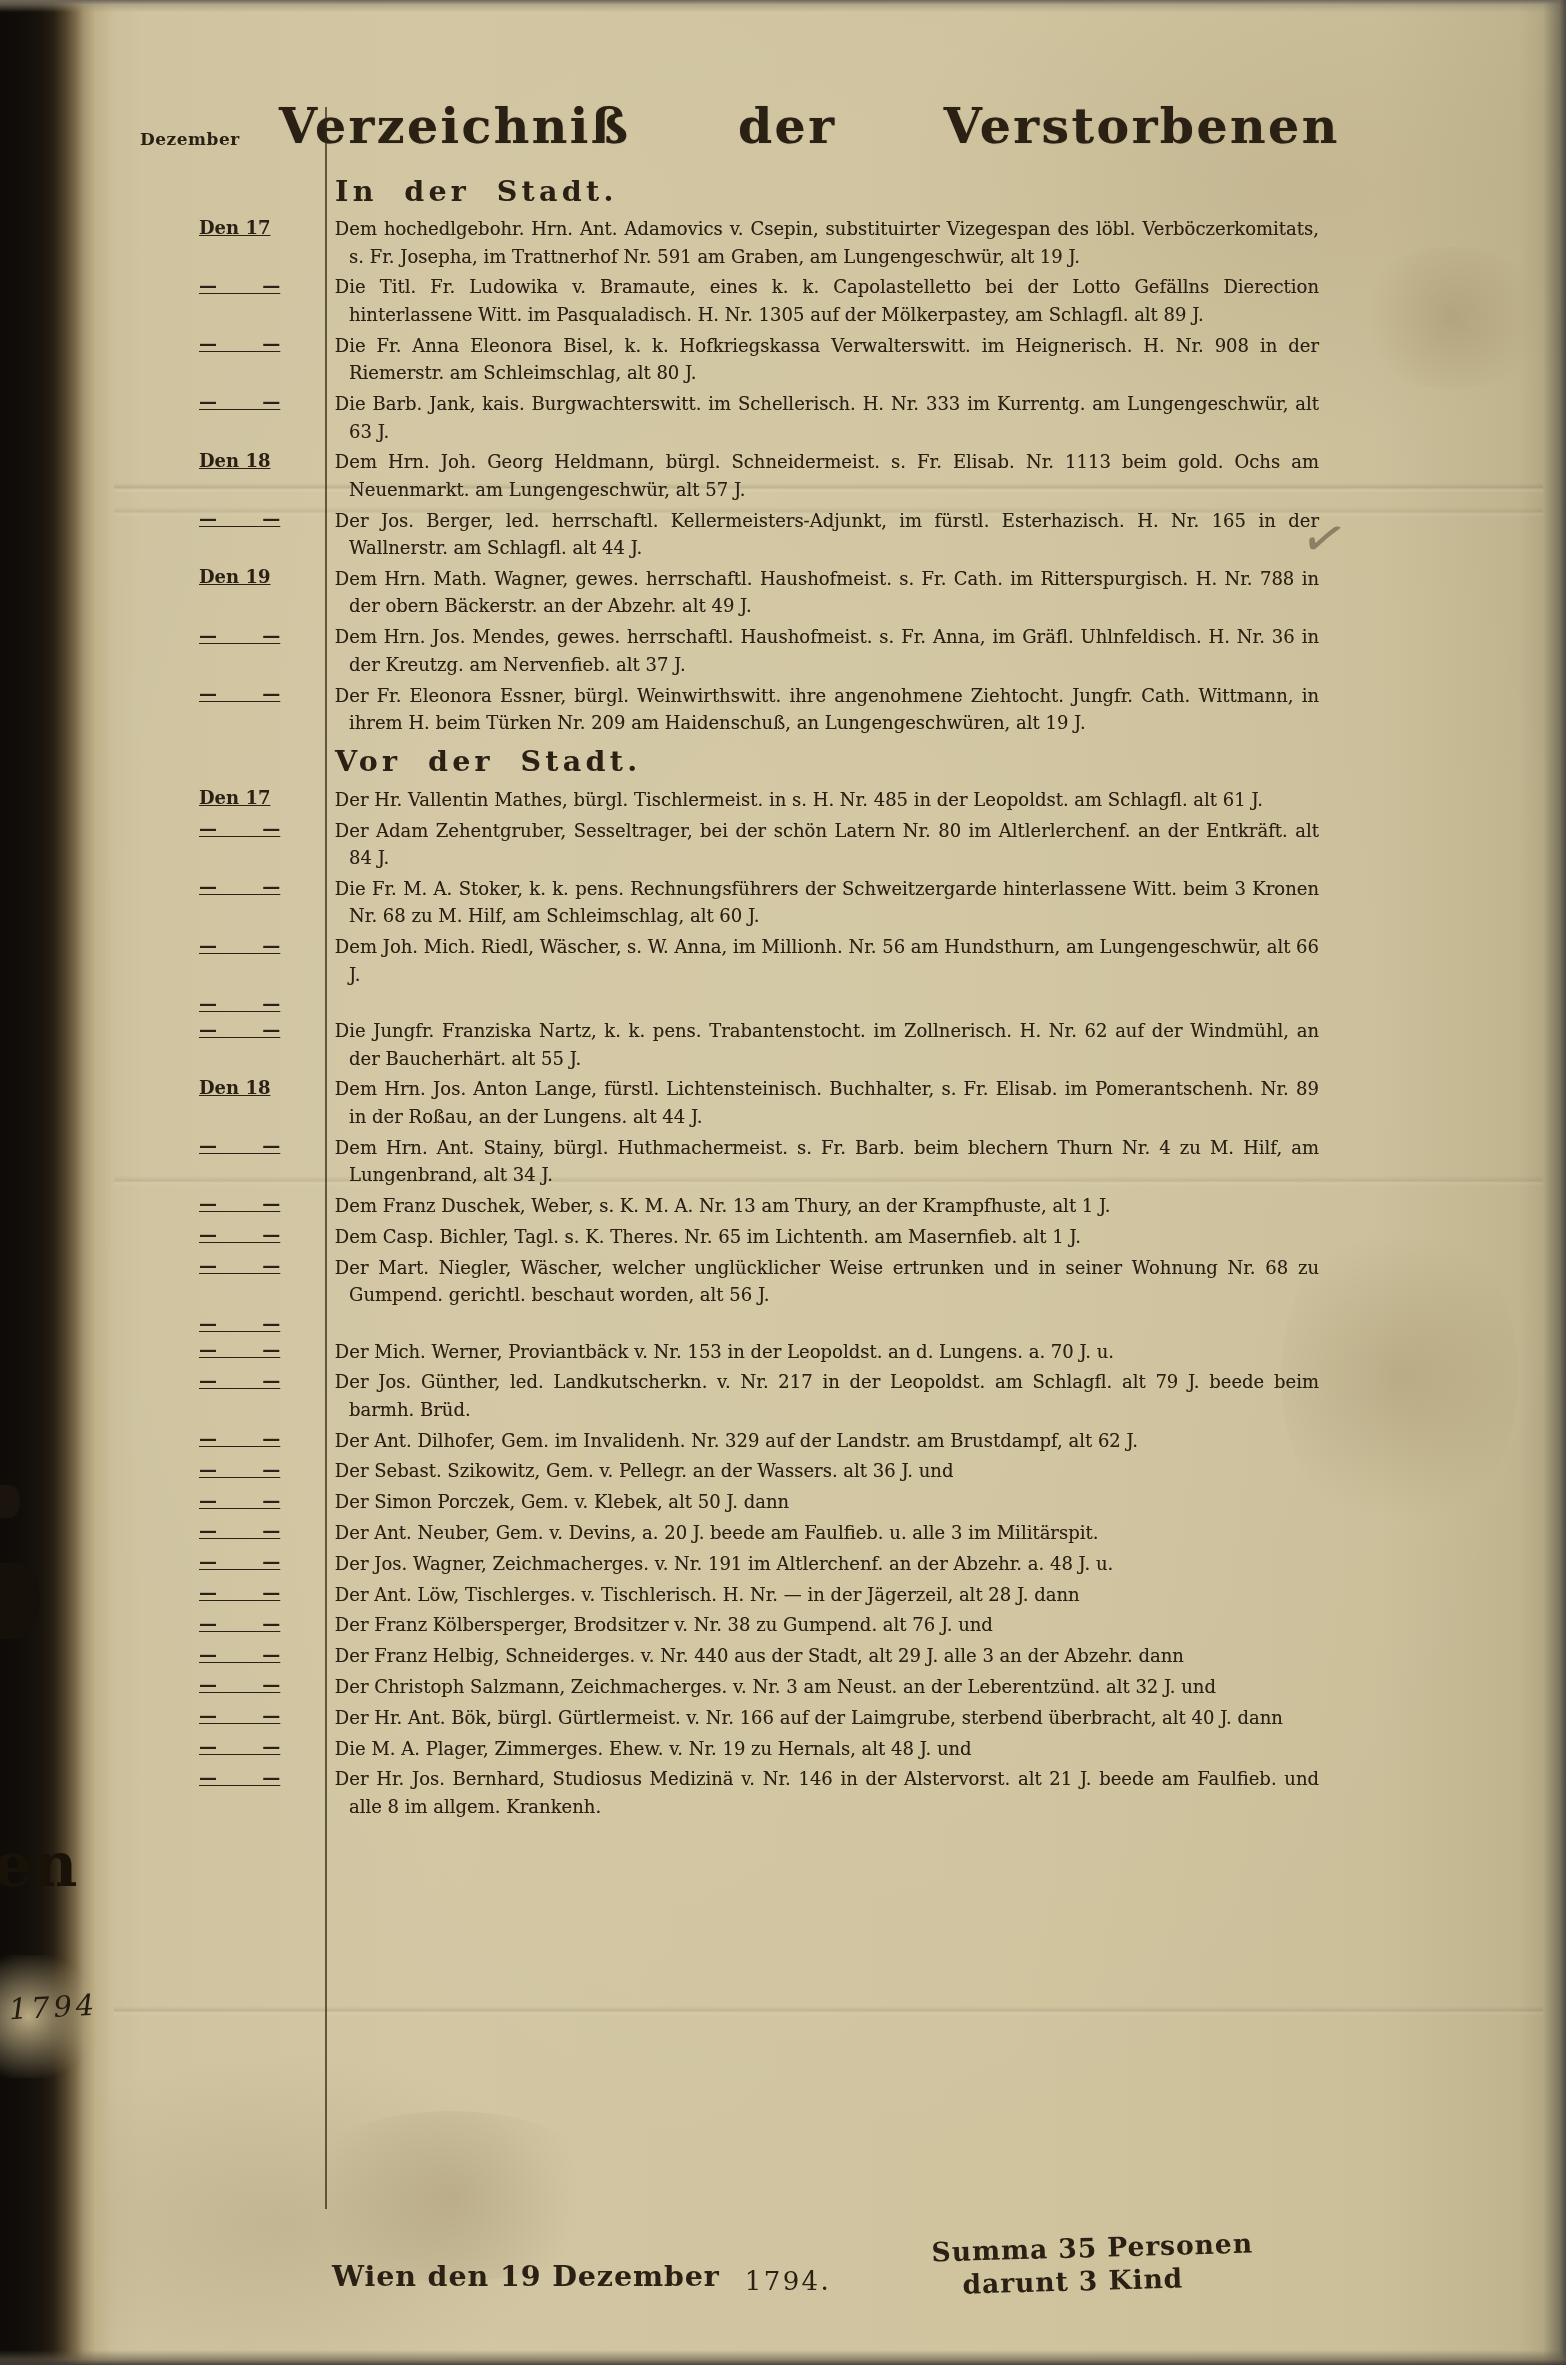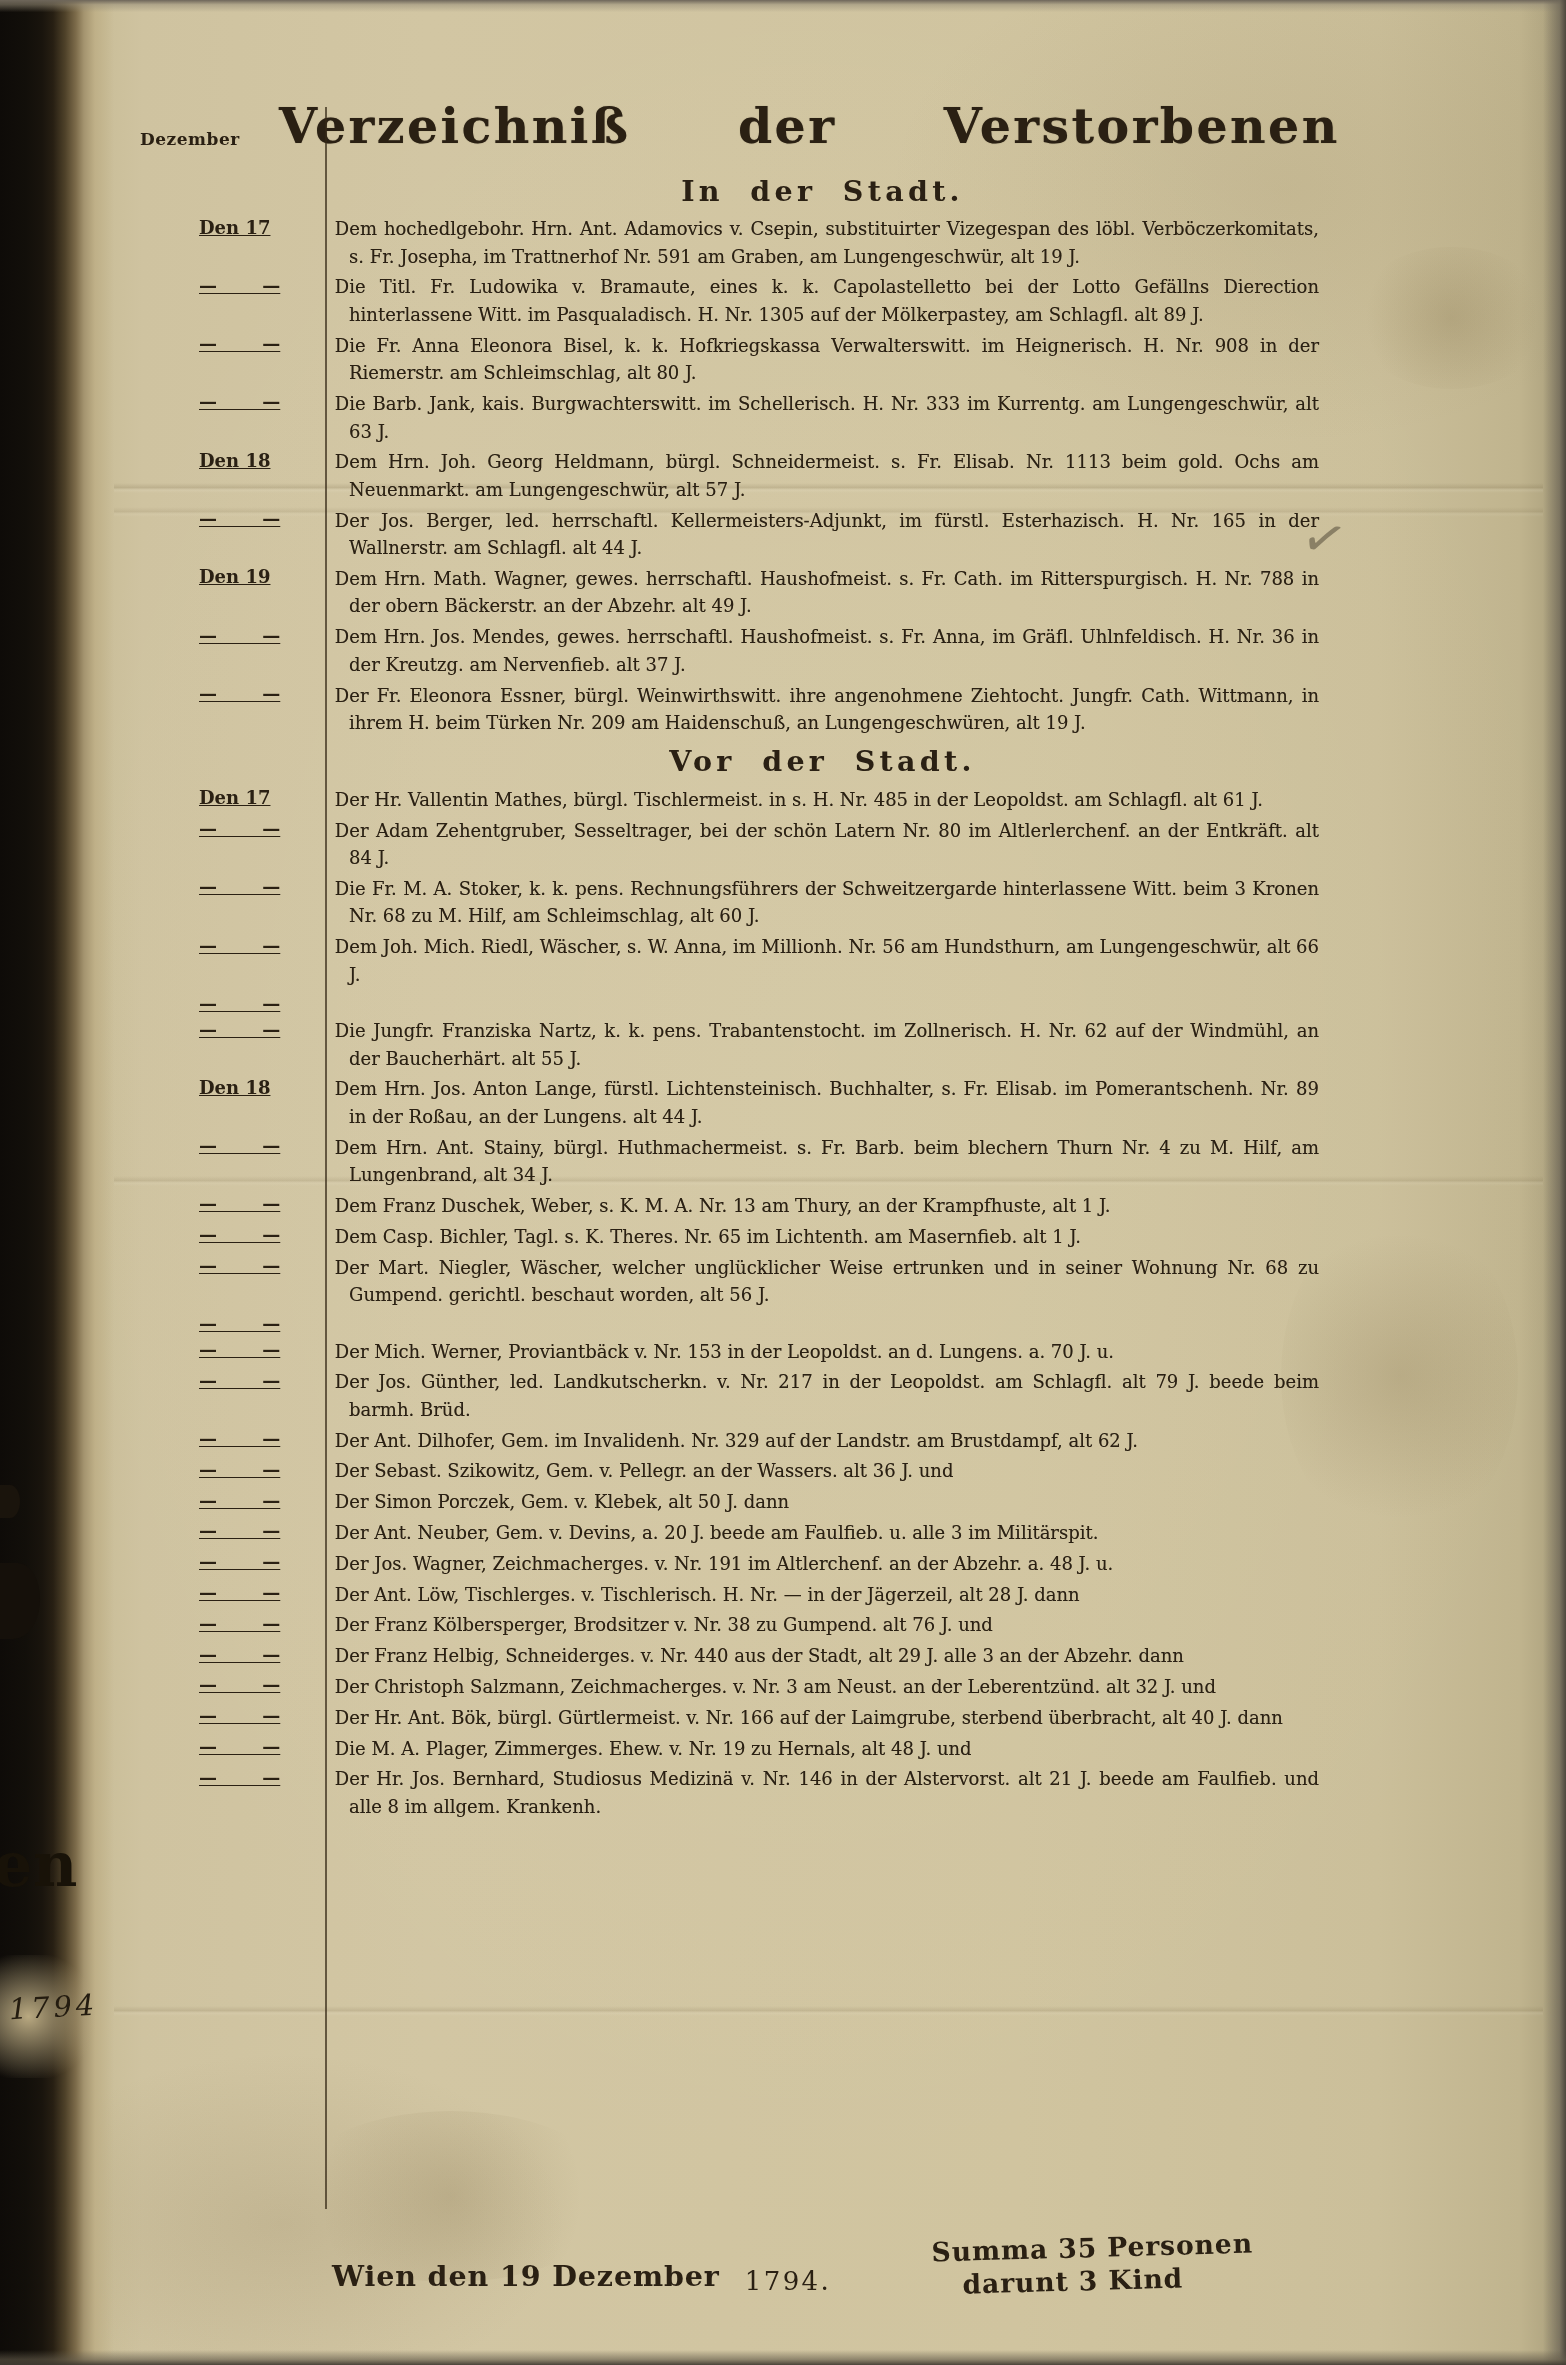--- a/index.html
+++ b/index.html
@@ -96,21 +96,21 @@
     white-space: nowrap; text-shadow: 0 0 0.9px rgba(42,32,19,.45);
   }
   .column-rule {
     position: absolute; left: 325px; top: 107px; width: 1.9px; height: 2102px;
     background: rgba(52,40,22,.7);
   }
 
   .entries-area { position: absolute; left: 199px; top: 166px; width: 1120px; }
 
   .section-heading {
-    margin: 7.6px 0 7.6px 136px; width: 975px; text-align: center;
+    margin: 7.6px 0 7.6px 136px; width: 975px; text-align: left;
     font-size: 28.5px; font-weight: 700; letter-spacing: 4.3px; word-spacing: 12.3px;
   }
 
   .entry { display: flex; margin-bottom: 3.3px; }
   .entry-date {
     flex: 0 0 119px; font-size: 18px; font-weight: 700; padding-top: 1.4px;
     white-space: nowrap;
     text-decoration: underline;
   }
   .entry-date.dashes { word-spacing: 39px; letter-spacing: 0; }

